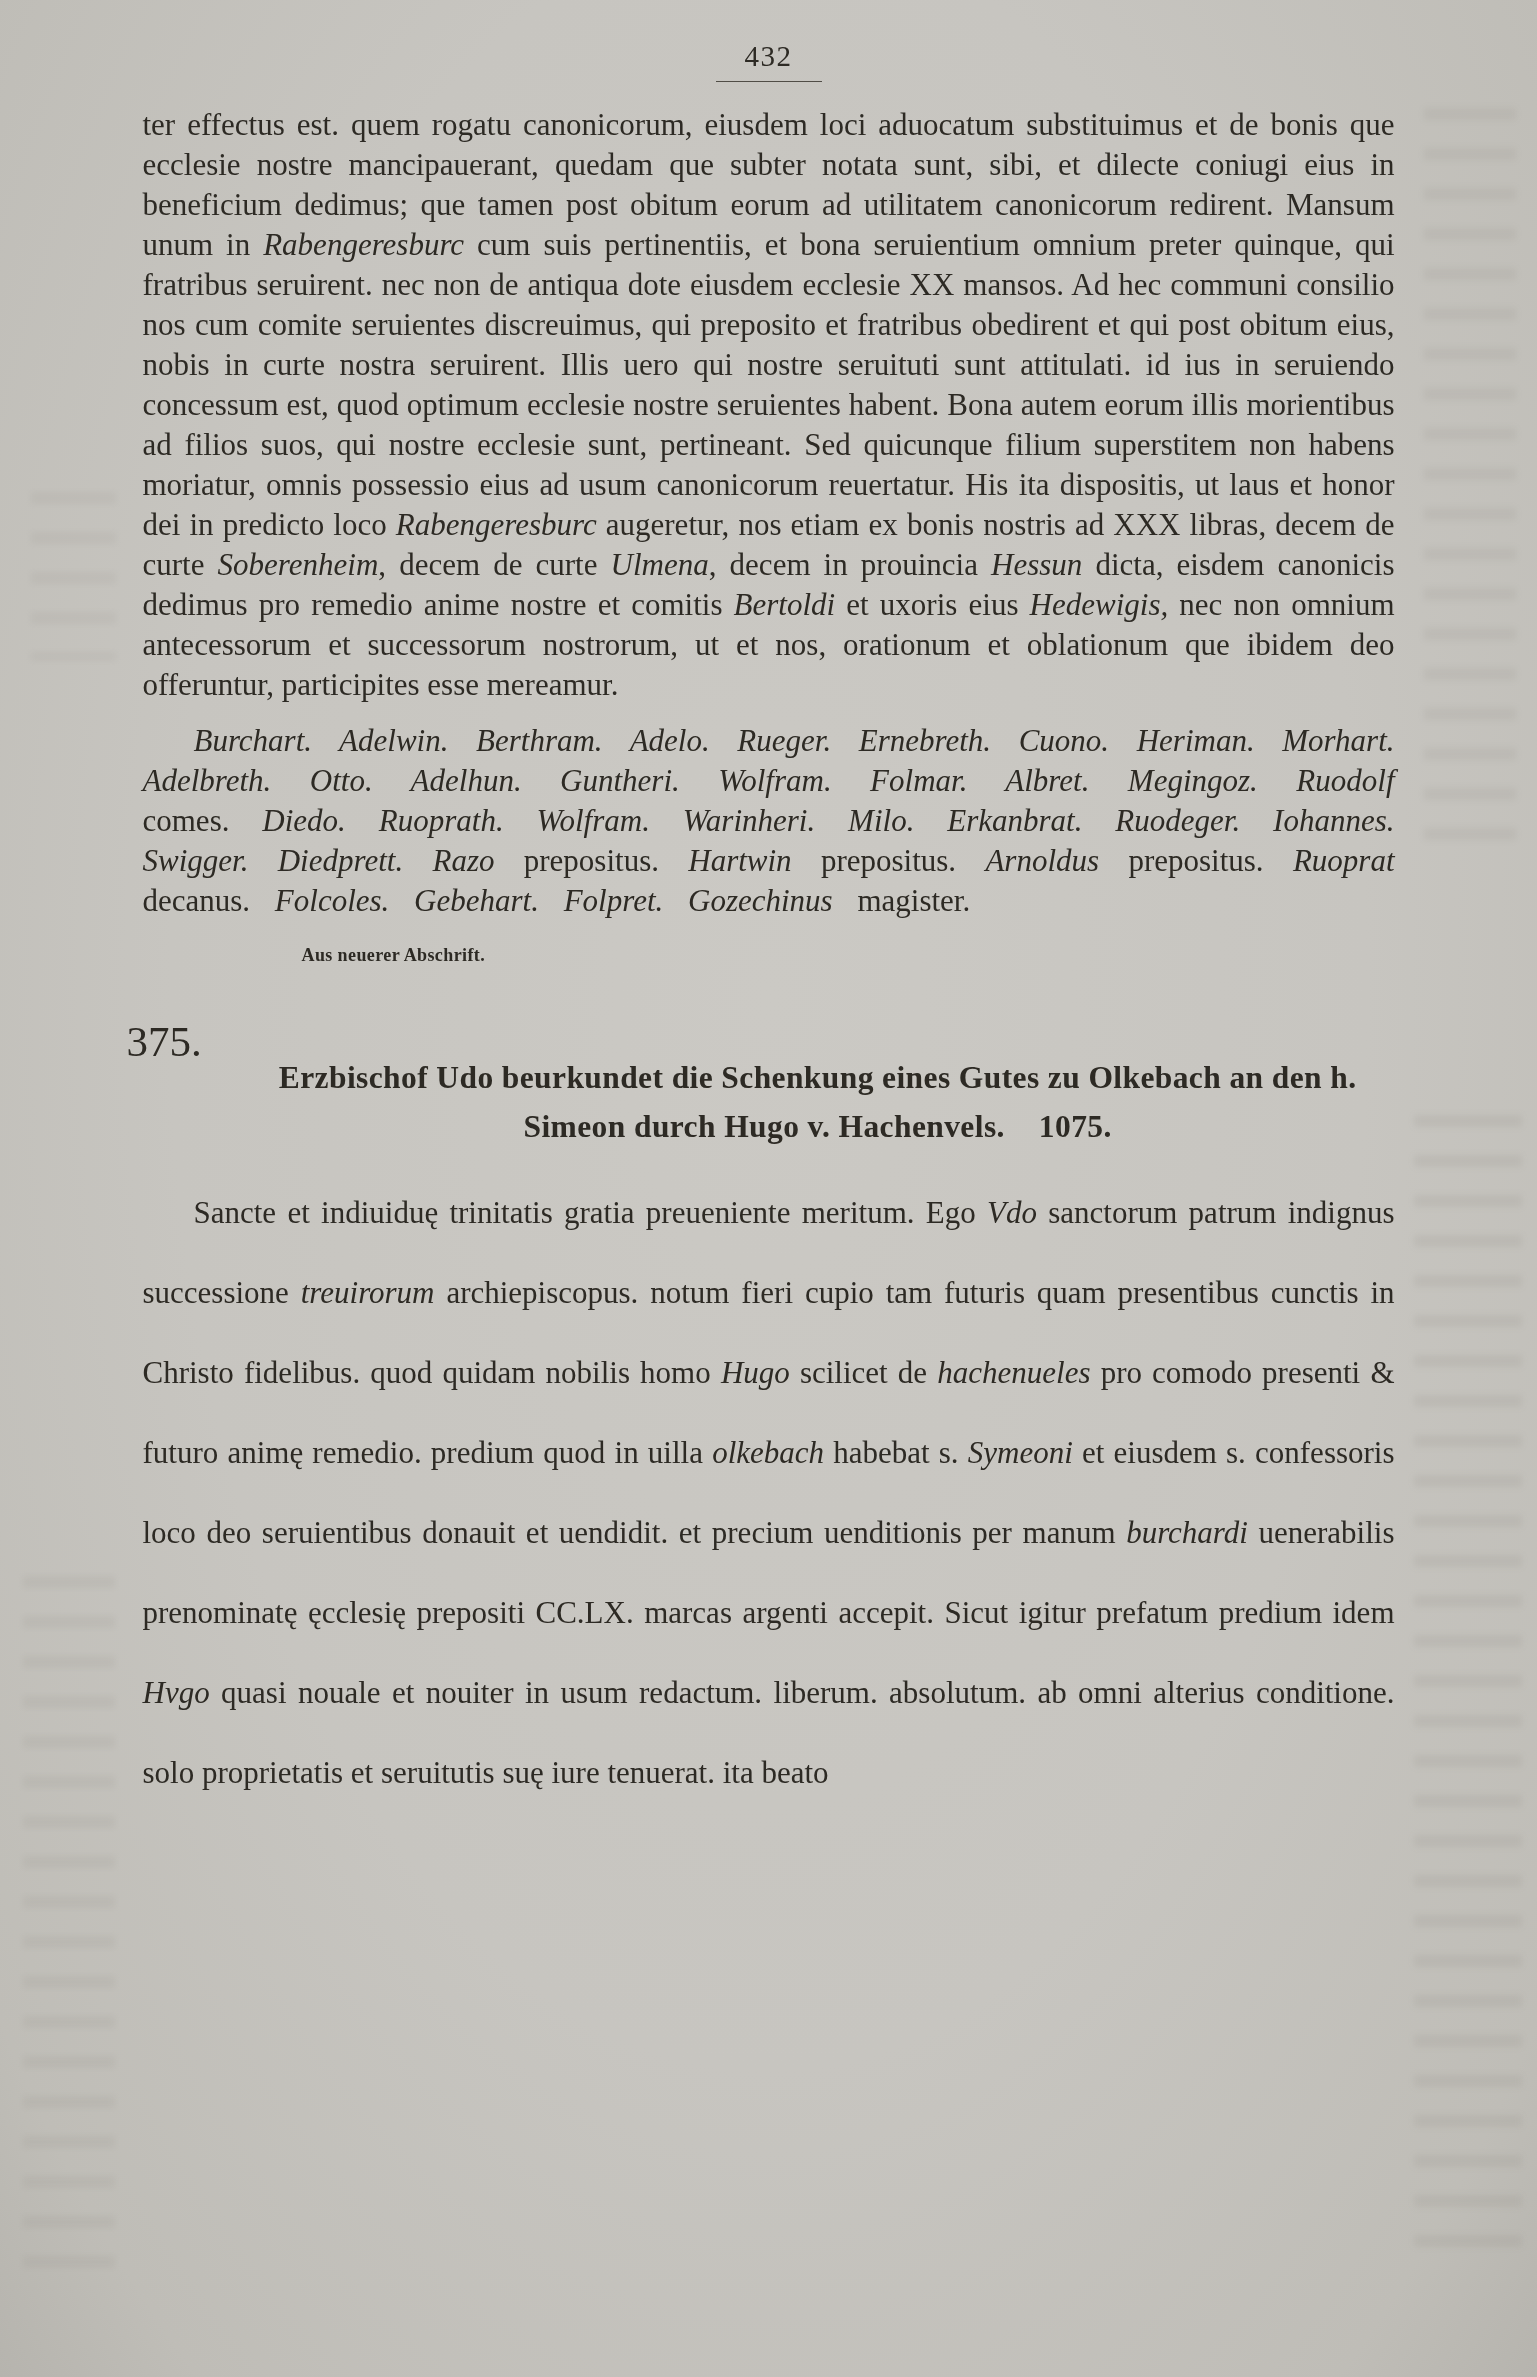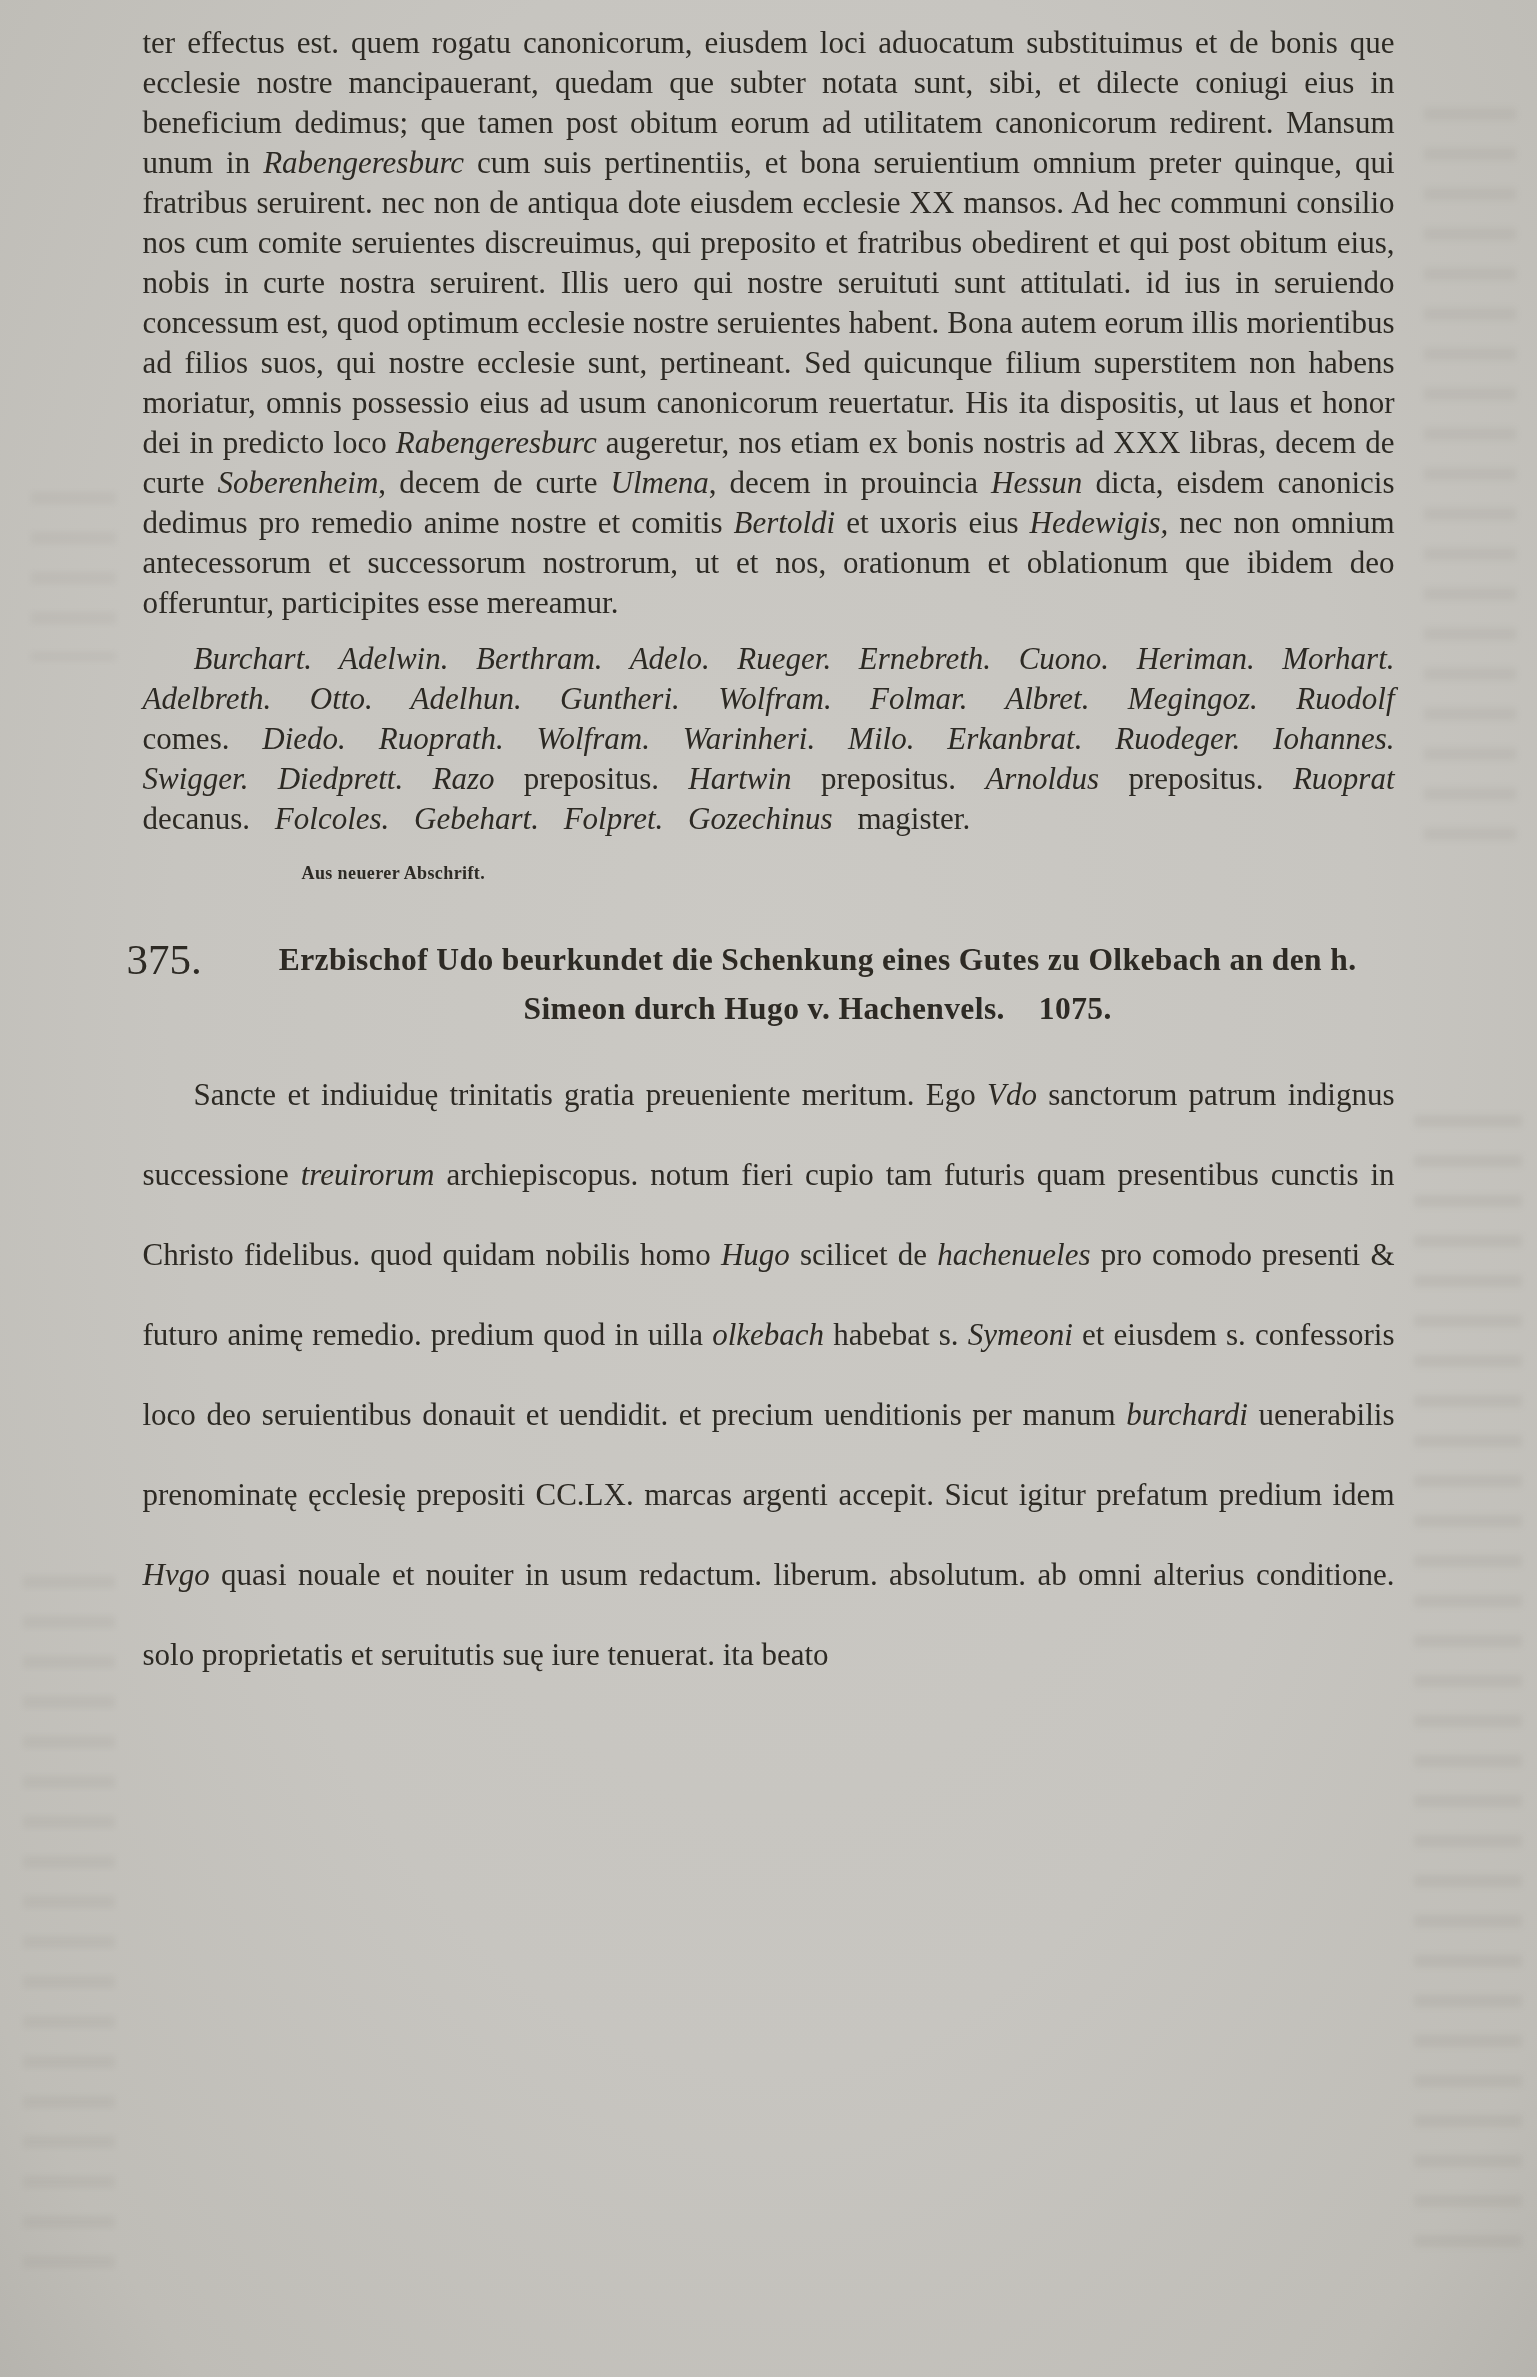--- a/index.html
+++ b/index.html
@@ -83,38 +83,43 @@
     margin-right: 23px;
   }
   .heading-text {
     flex: 1 1 auto;
     font-size: 31.5px;
     line-height: 49px;
     text-align: center;
     font-weight: bold;
     letter-spacing: 0.4px;
     text-indent: 0;
+    margin-top: 36px;
   }
   .heading-year { margin-left: 34px; white-space: nowrap; }
 
   .para.wide {
     margin-top: 21.5px;
     line-height: 80px;
   }
 </style>
 </head>
 <body>
 
 <div class="page">
 
   <div class="ghost g1"></div>
   <div class="ghost g2"></div>
   <div class="ghost g3"></div>
   <div class="ghost g4"></div>
 
+  <div class="page-number-wrap">
+    <div class="page-number">432</div>
+    <div class="page-rule"></div>
+  </div>
 
   <div class="doc-body">
 
     <p class="para"><span>ter effectus est. quem rogatu canonicorum, eiusdem loci aduocatum substituimus et de bonis que ecclesie nostre mancipauerant, quedam que subter notata sunt, sibi, et dilecte coniugi eius in beneficium dedimus; que tamen post obitum eorum ad utilitatem canonicorum redirent. Mansum unum in </span><em>Rabengeresburc</em><span> cum suis pertinentiis, et bona seruientium omnium preter quinque, qui fratribus seruirent. nec non de antiqua dote eiusdem ecclesie XX mansos. Ad hec communi consilio nos cum comite seruientes discreuimus, qui preposito et fratribus obedirent et qui post obitum eius, nobis in curte nostra seruirent. Illis uero qui nostre seruituti sunt attitulati. id ius in seruiendo concessum est, quod optimum ecclesie nostre seruientes habent. Bona autem eorum illis morientibus ad filios suos, qui nostre ecclesie sunt, pertineant. Sed quicunque filium superstitem non habens moriatur, omnis possessio eius ad usum canonicorum reuertatur. His ita dispositis, ut laus et honor dei in predicto loco </span><em>Rabengeresburc</em><span> augeretur, nos etiam ex bonis nostris ad XXX libras, decem de curte </span><em>Soberenheim</em><span>, decem de curte </span><em>Ulmena</em><span>, decem in prouincia </span><em>Hessun</em><span> dicta, eisdem canonicis dedimus pro remedio anime nostre et comitis </span><em>Bertoldi</em><span> et uxoris eius </span><em>Hedewigis,</em><span> nec non omnium antecessorum et successorum nostrorum, ut et nos, orationum et oblationum que ibidem deo offeruntur, participites esse mereamur.</span></p>
 
 
     <p class="para indent witnesses"><em>Burchart. Adelwin. Berthram. Adelo. Rueger. Ernebreth. Cuono. Heriman. Morhart. Adelbreth. Otto. Adelhun. Guntheri. Wolfram. Folmar. Albret. Megingoz. Ruodolf</em><span> comes. </span><em>Diedo. Ruoprath. Wolfram. Warinheri. Milo. Erkanbrat. Ruodeger. Iohannes. Swigger. Diedprett. Razo</em><span> prepositus. </span><em>Hartwin</em><span> prepositus. </span><em>Arnoldus</em><span> prepositus. </span><em>Ruoprat</em><span> decanus. </span><em>Folcoles. Gebehart. Folpret. Gozechinus</em><span> magister.</span></p>
 
 
     <p class="source-note">Aus neuerer Abschrift.</p>

